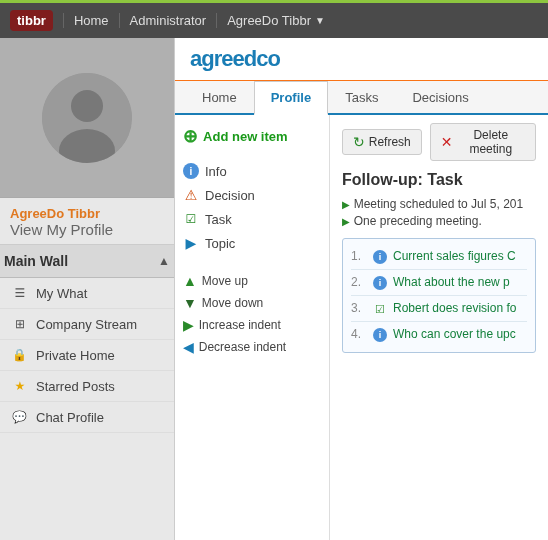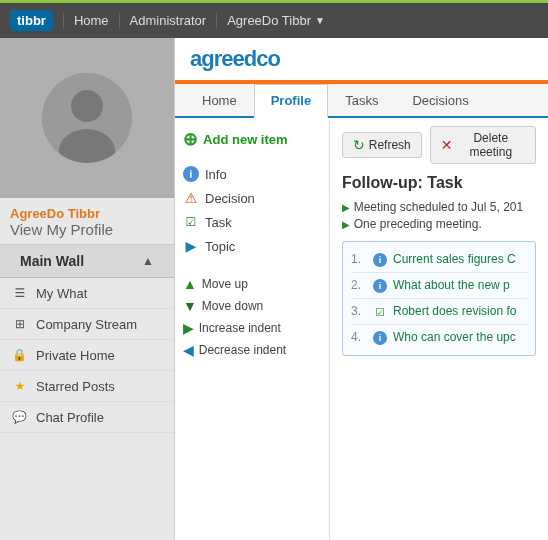--- a/index.html
+++ b/index.html
@@ -9,21 +9,21 @@
     .topbar {
       background: #4a4a4a;
       height: 38px;
       display: flex;
       align-items: center;
       padding: 0 10px;
       gap: 10px;
       border-top: 3px solid #8dc63f;
     }
     .topbar-logo {
-      background: #0369a1;
+      background: #7f1d1d;
       color: white;
       font-weight: bold;
       font-size: 13px;
       padding: 3px 7px;
       border-radius: 4px;
     }
     .topbar-nav {
       display: flex;
       align-items: center;
       gap: 0;
@@ -93,21 +93,21 @@
     }
     .user-profile-link {
       color: #666;
       font-size: 15px;
     }
 
     .main-wall-header {
       display: flex;
       align-items: center;
       justify-content: space-between;
-      padding: 8px 20px;
+      padding: 8px 4px;
       background: #d8d8d8;
       border-bottom: 1px solid #bbb;
       cursor: pointer;
     }
     .main-wall-title {
       font-size: 14px;
       font-weight: bold;
       color: #333;
     }
     .main-wall-arrow { color: #555; font-size: 12px; }
@@ -135,21 +135,21 @@
     .main-content {
       flex: 1;
       background: white;
       display: flex;
       flex-direction: column;
       overflow: hidden;
     }
 
     .main-header {
       padding: 8px 15px;
-      border-bottom: 4px solid #f97316;
+      border-bottom: 1px solid #f97316;
     }
     .main-logo {
       font-size: 22px;
       font-weight: bold;
       color: #333;
       letter-spacing: -1px;
     }
     .main-logo span { color: #1a7db5; }
 
     

